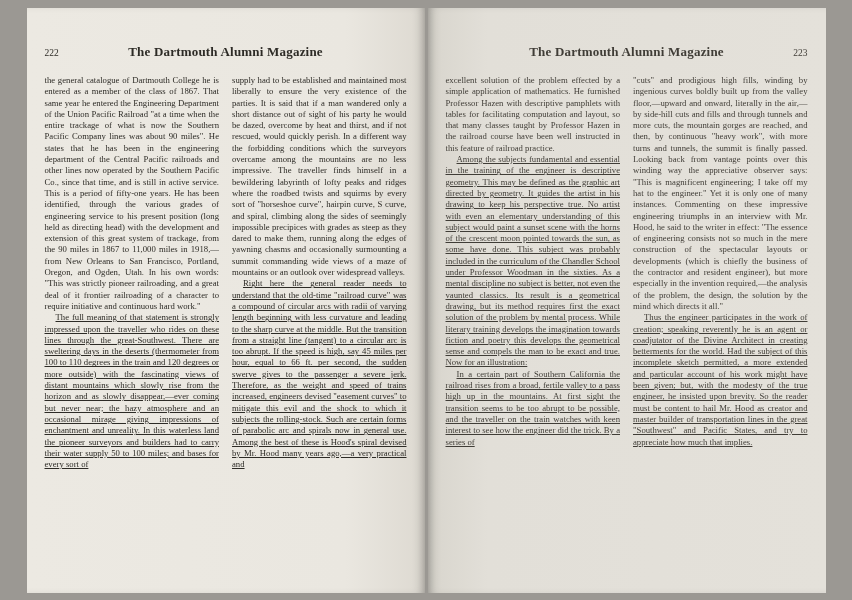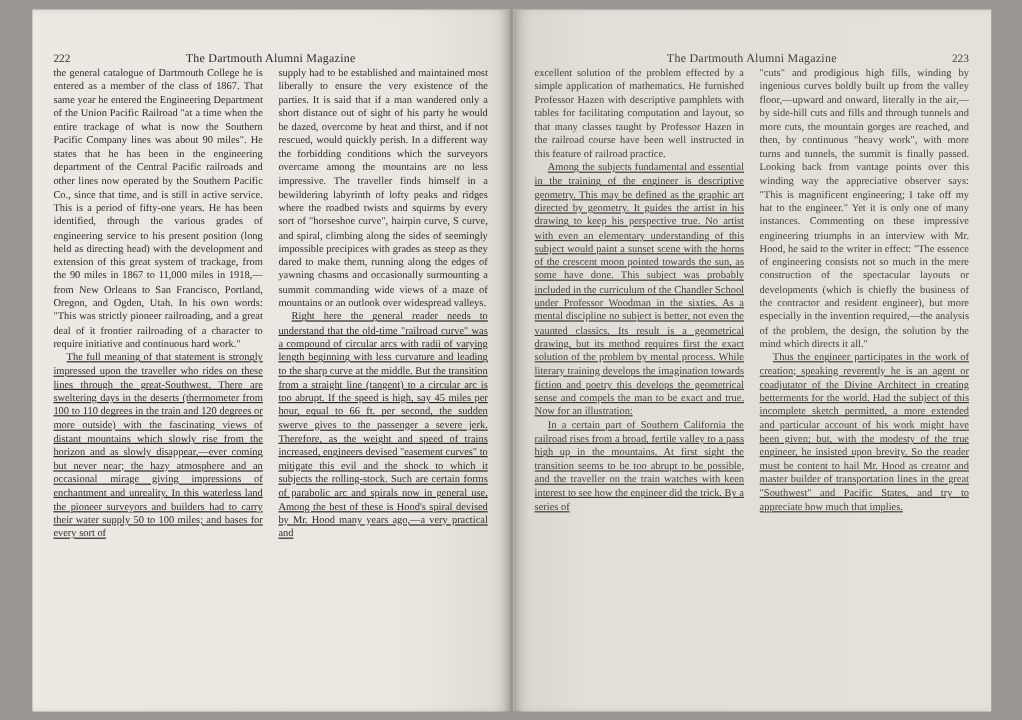--- a/index.html
+++ b/index.html
@@ -34,31 +34,32 @@
       box-shadow: inset -8px 0 12px -8px rgba(0,0,0,0.45);
     }
     .page.right {
       background: linear-gradient(90deg, #d8d5cd 0%, #e2dfd8 15%, #e4e1da 100%);
       color: #403d37;
       box-shadow: inset 8px 0 12px -8px rgba(0,0,0,0.45);
     }
     .header {
       display: flex;
       align-items: baseline;
+      margin-bottom: 15px;
     }
     .pnum {
       width: 40px;
       font-size: 9.5px;
     }
     .pnum.right-align { text-align: right; font-family: Liberation Serif, serif; }
     .title {
       flex: 1;
       text-align: center;
-      font-weight: 400;
-      font-size: 10px;
+      font-weight: 700;
+      font-size: 13px;
       letter-spacing: 0.2px;
     }
     .cols {
       display: flex;
       gap: 13px;
     }
     .col {
       flex: 1;
       min-width: 0;
       text-align: justify;

